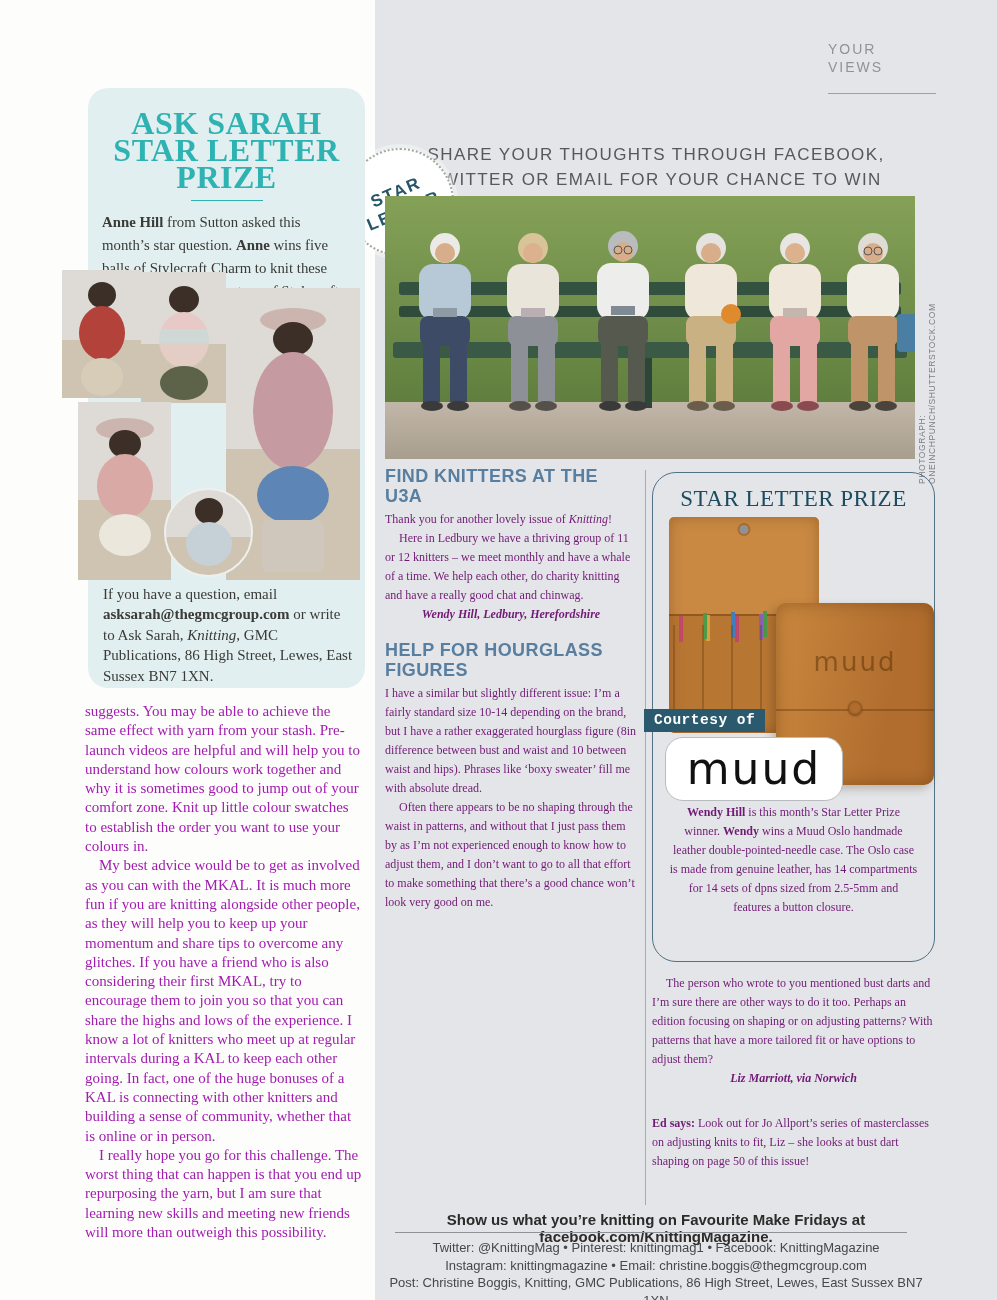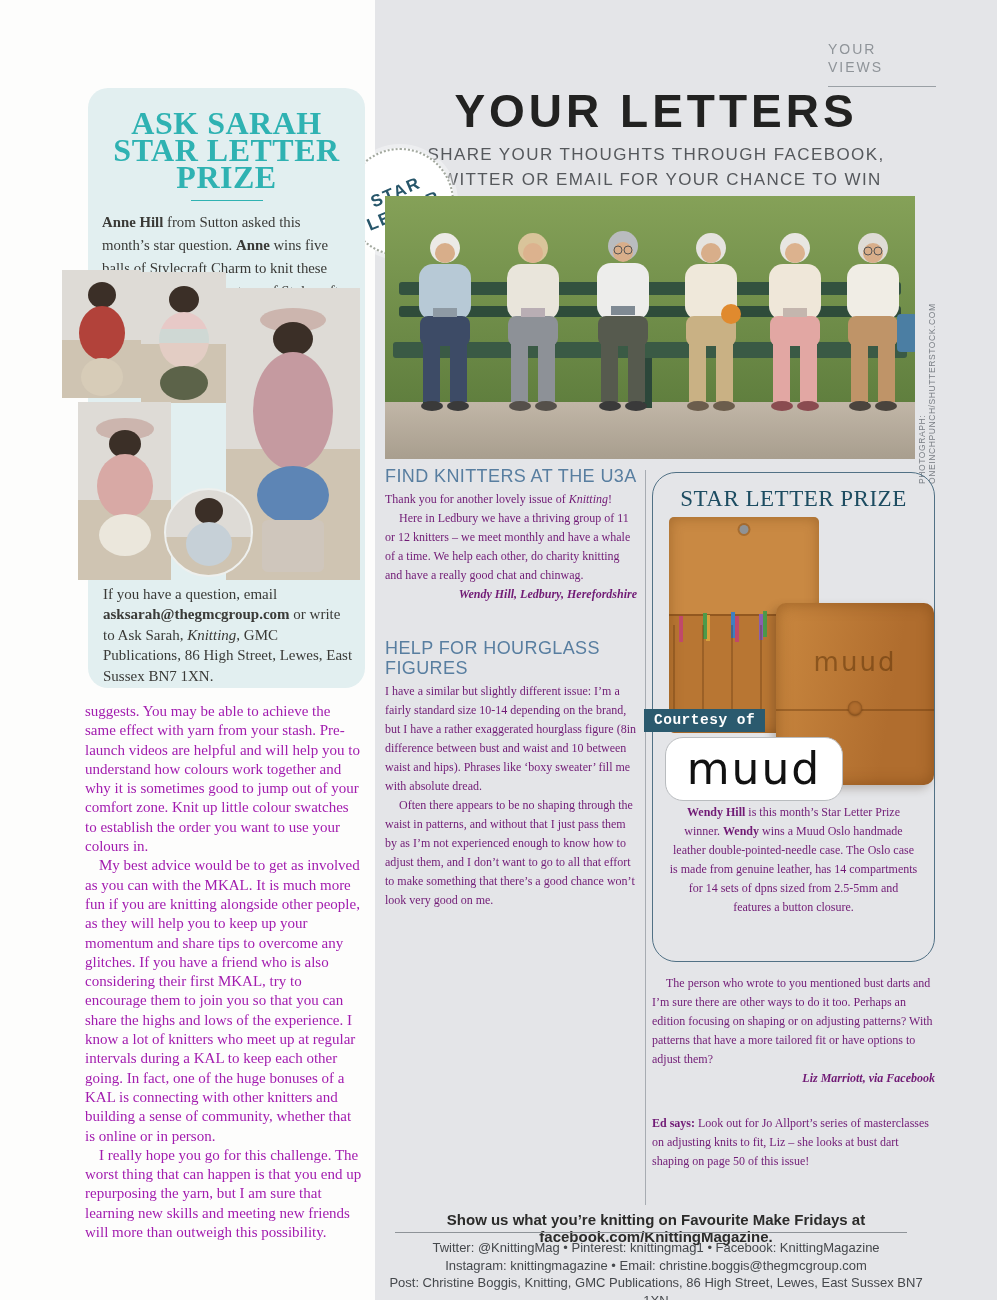--- a/index.html
+++ b/index.html
@@ -1,21 +1,21 @@
 <!DOCTYPE html>
 <html><head>
 <meta charset="utf-8">
 <style>
   html,body{margin:0;padding:0;background:#ffffff;}
   .page{position:relative;width:997px;height:1300px;background:#fdfdfc;overflow:hidden;
         font-family:"Liberation Serif",serif;color:#2d2c2a;}
   .gray-panel{position:absolute;left:375px;top:0;right:0;bottom:0;background:#e4e5e8;}
 
   
-  .kicker-wrap{position:absolute;left:828px;top:40px;width:108px;border-bottom:1.5px solid #9aa0a5;padding-bottom:10px;}
+  .kicker-wrap{position:absolute;left:828px;top:40px;width:108px;border-bottom:1.5px solid #9aa0a5;padding-bottom:17px;}
   .kicker{font-family:"Liberation Sans",sans-serif;font-size:14px;letter-spacing:2px;color:#8f9499;}
 
   
   .main-title{position:absolute;left:375px;top:84px;width:562px;margin:0;text-align:center;
               font-family:"Liberation Sans",sans-serif;font-weight:bold;font-size:46px;
               letter-spacing:4px;color:#222221;}
   .subtitle{position:absolute;left:375px;top:142px;width:562px;text-align:center;
             font-family:"Liberation Sans",sans-serif;font-size:17px;letter-spacing:1.4px;
             color:#55585c;line-height:25px;}
 
@@ -69,25 +69,25 @@
   #mp5 .ph-hair{top:8px;width:28px;height:26px;}
   #mp5 .ph-top{top:32px;width:46px;height:44px;background:#c6d0d7;}
 
   
   .left-article{position:absolute;left:85px;top:702px;width:278px;font-size:15px;line-height:19.3px;color:#a21caf;}
   .left-article p{margin:0;}
   .indent{text-indent:14px;}
 
   
   .mid-col{position:absolute;left:385px;top:466px;width:252px;}
-  .letter-h{margin:0 0 4px;font-family:"Liberation Sans",sans-serif;font-weight:normal;font-size:18px;
+  .letter-h{margin:0 0 4px;font-family:"Liberation Sans",sans-serif;font-weight:bold;font-size:18px;
             line-height:20px;letter-spacing:.4px;color:#587ea0;}
   .mid-col p, .right-col p{margin:0;font-size:12px;line-height:19px;color:#701a75;}
-  .sig{text-align:right;font-weight:bold;font-style:italic;}
-  .h2-spacer{margin-top:34px;}
+  .sig{text-align:center;font-weight:bold;font-style:italic;}
+  .h2-spacer{margin-top:16px;}
 
   
   .right-col{position:absolute;left:652px;top:472px;width:283px;}
   .divider-v{position:absolute;left:645px;top:470px;width:1px;height:735px;background:#a7acb2;}
   .prize-box{position:relative;width:281px;height:488px;border:1.5px solid #517185;border-radius:24px;}
   .prize-title{position:absolute;left:0;right:0;top:13px;margin:0;text-align:center;font-weight:normal;
                font-size:23px;letter-spacing:.5px;color:#1d4c61;font-family:"Liberation Serif",serif;}
   .case-open{position:absolute;left:16px;top:44px;width:150px;height:216px;border-radius:5px;
              background:linear-gradient(#c98943 0 45%,#b87633 45% 100%);box-shadow:inset 0 0 14px rgba(90,45,5,.35);}
   .case-open .flap-line{position:absolute;left:0;right:0;top:45%;height:2px;background:rgba(90,45,5,.4);}
@@ -126,21 +126,20 @@
 </head>
 <body>
 
 <div class="page">
   <div class="gray-panel"></div>
 
   <div class="kicker-wrap">
     <span class="kicker">YOUR VIEWS</span>
   </div>
 
-  <h1 class="main-title">YOUR LETTERS</h1>
   <div class="subtitle">
     <div>SHARE YOUR THOUGHTS THROUGH FACEBOOK,</div>
     <div>TWITTER OR EMAIL FOR YOUR CHANCE TO WIN</div>
   </div>
 
   <div class="star-badge">
     <div class="star-badge-inner">
       <div>STAR</div>
       <div>LETTER</div>
     </div>
@@ -312,21 +311,21 @@
       <div class="case-pouch">
         <span class="pouch-brand">muud</span>
         <span class="flap-line"></span>
         <span class="pouch-button"></span>
       </div>
       <div class="courtesy">Courtesy of</div>
       <div class="muud-logo">muud</div>
       <p class="prize-body"><b>Wendy Hill</b> is this month’s Star Letter Prize winner. <b>Wendy</b> wins a Muud Oslo handmade leather double-pointed-needle case. The Oslo case is made from genuine leather, has 14 compartments for 14 sets of dpns sized from 2.5-5mm and features a button closure.</p>
     </div>
     <p class="indent reply-p">The person who wrote to you mentioned bust darts and I’m sure there are other ways to do it too. Perhaps an edition focusing on shaping or on adjusting patterns? With patterns that have a more tailored fit or have options to adjust them?</p>
-    <p class="sig">Liz Marriott, via Facebook</p>
+    <p class="sig">Liz Marriott, via Norwich</p>
     <p class="ed-p"><b>Ed says:</b> Look out for Jo Allport’s series of masterclasses on adjusting knits to fit, Liz – she looks at bust dart shaping on page 50 of this issue!</p>
   </section>
 
   <div class="footer-banner">Show us what you’re knitting on Favourite Make Fridays at facebook.com/KnittingMagazine.</div>
   <div class="footer-rule"></div>
   <div class="footer-lines">
     <div>Twitter: @KnittingMag • Pinterest: knittingmag1 • Facebook: KnittingMagazine</div>
     <div>Instagram: knittingmagazine • Email: christine.boggis@thegmcgroup.com</div>
     <div>Post: Christine Boggis, Knitting, GMC Publications, 86 High Street, Lewes, East Sussex BN7 1XN</div>
   </div>

